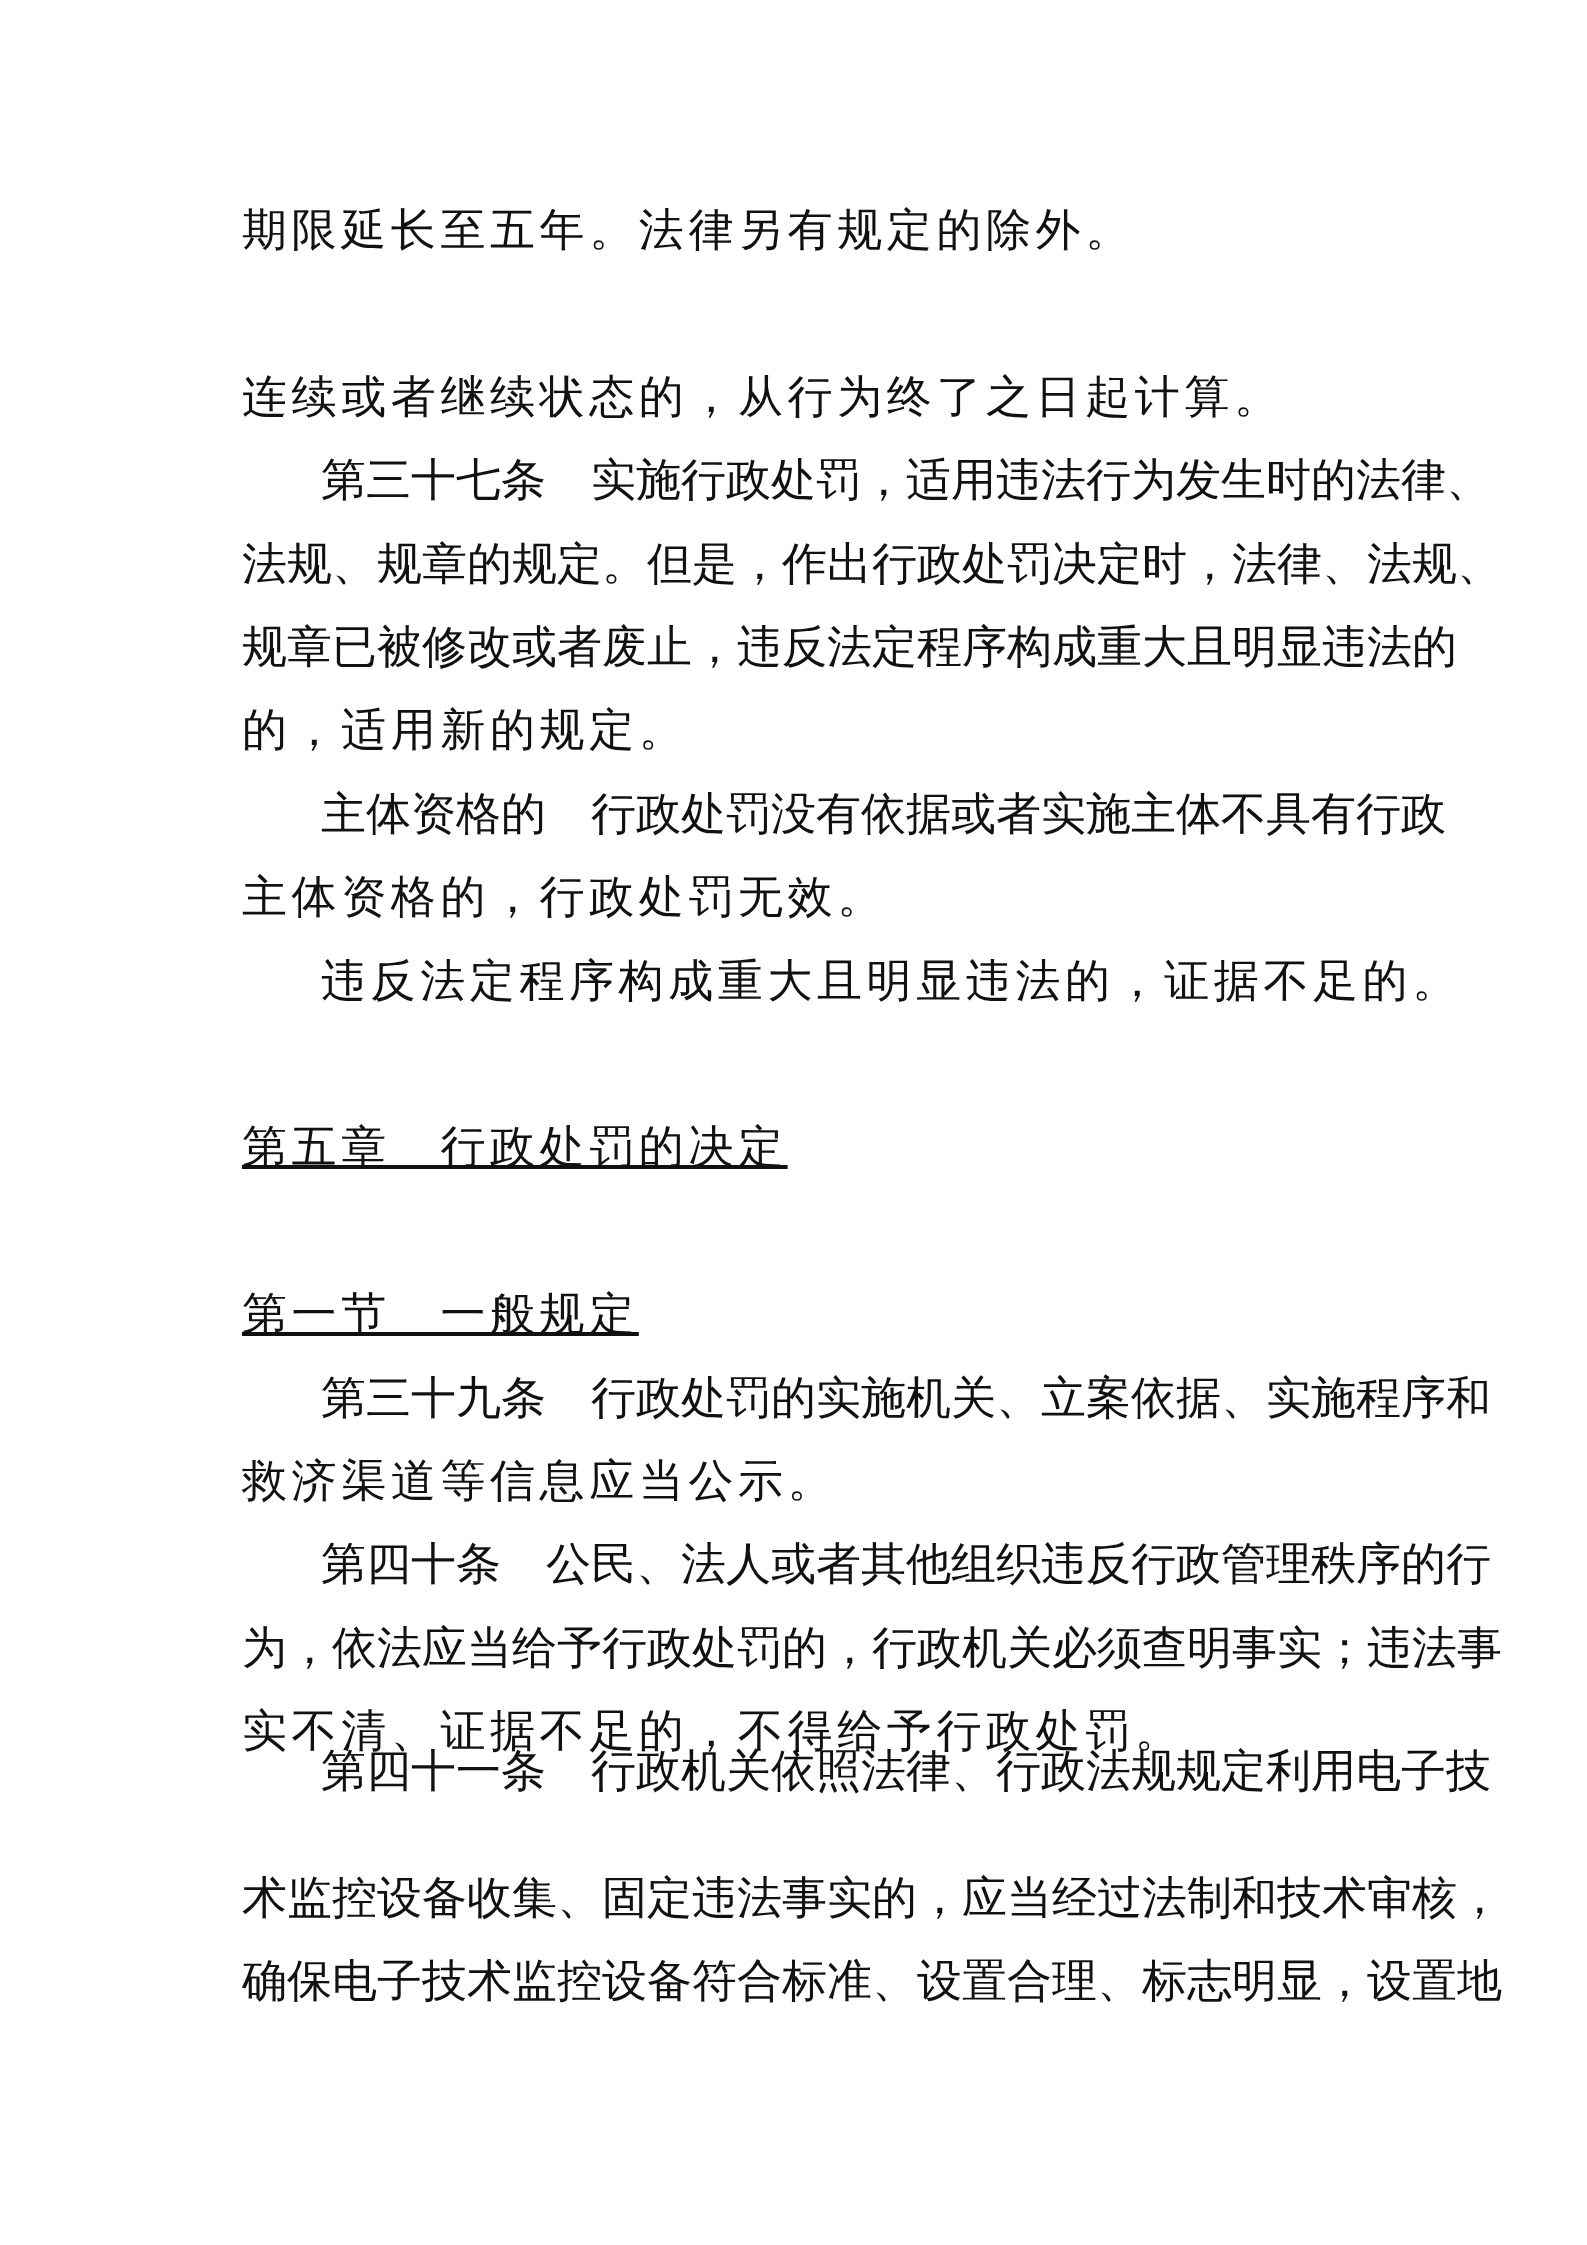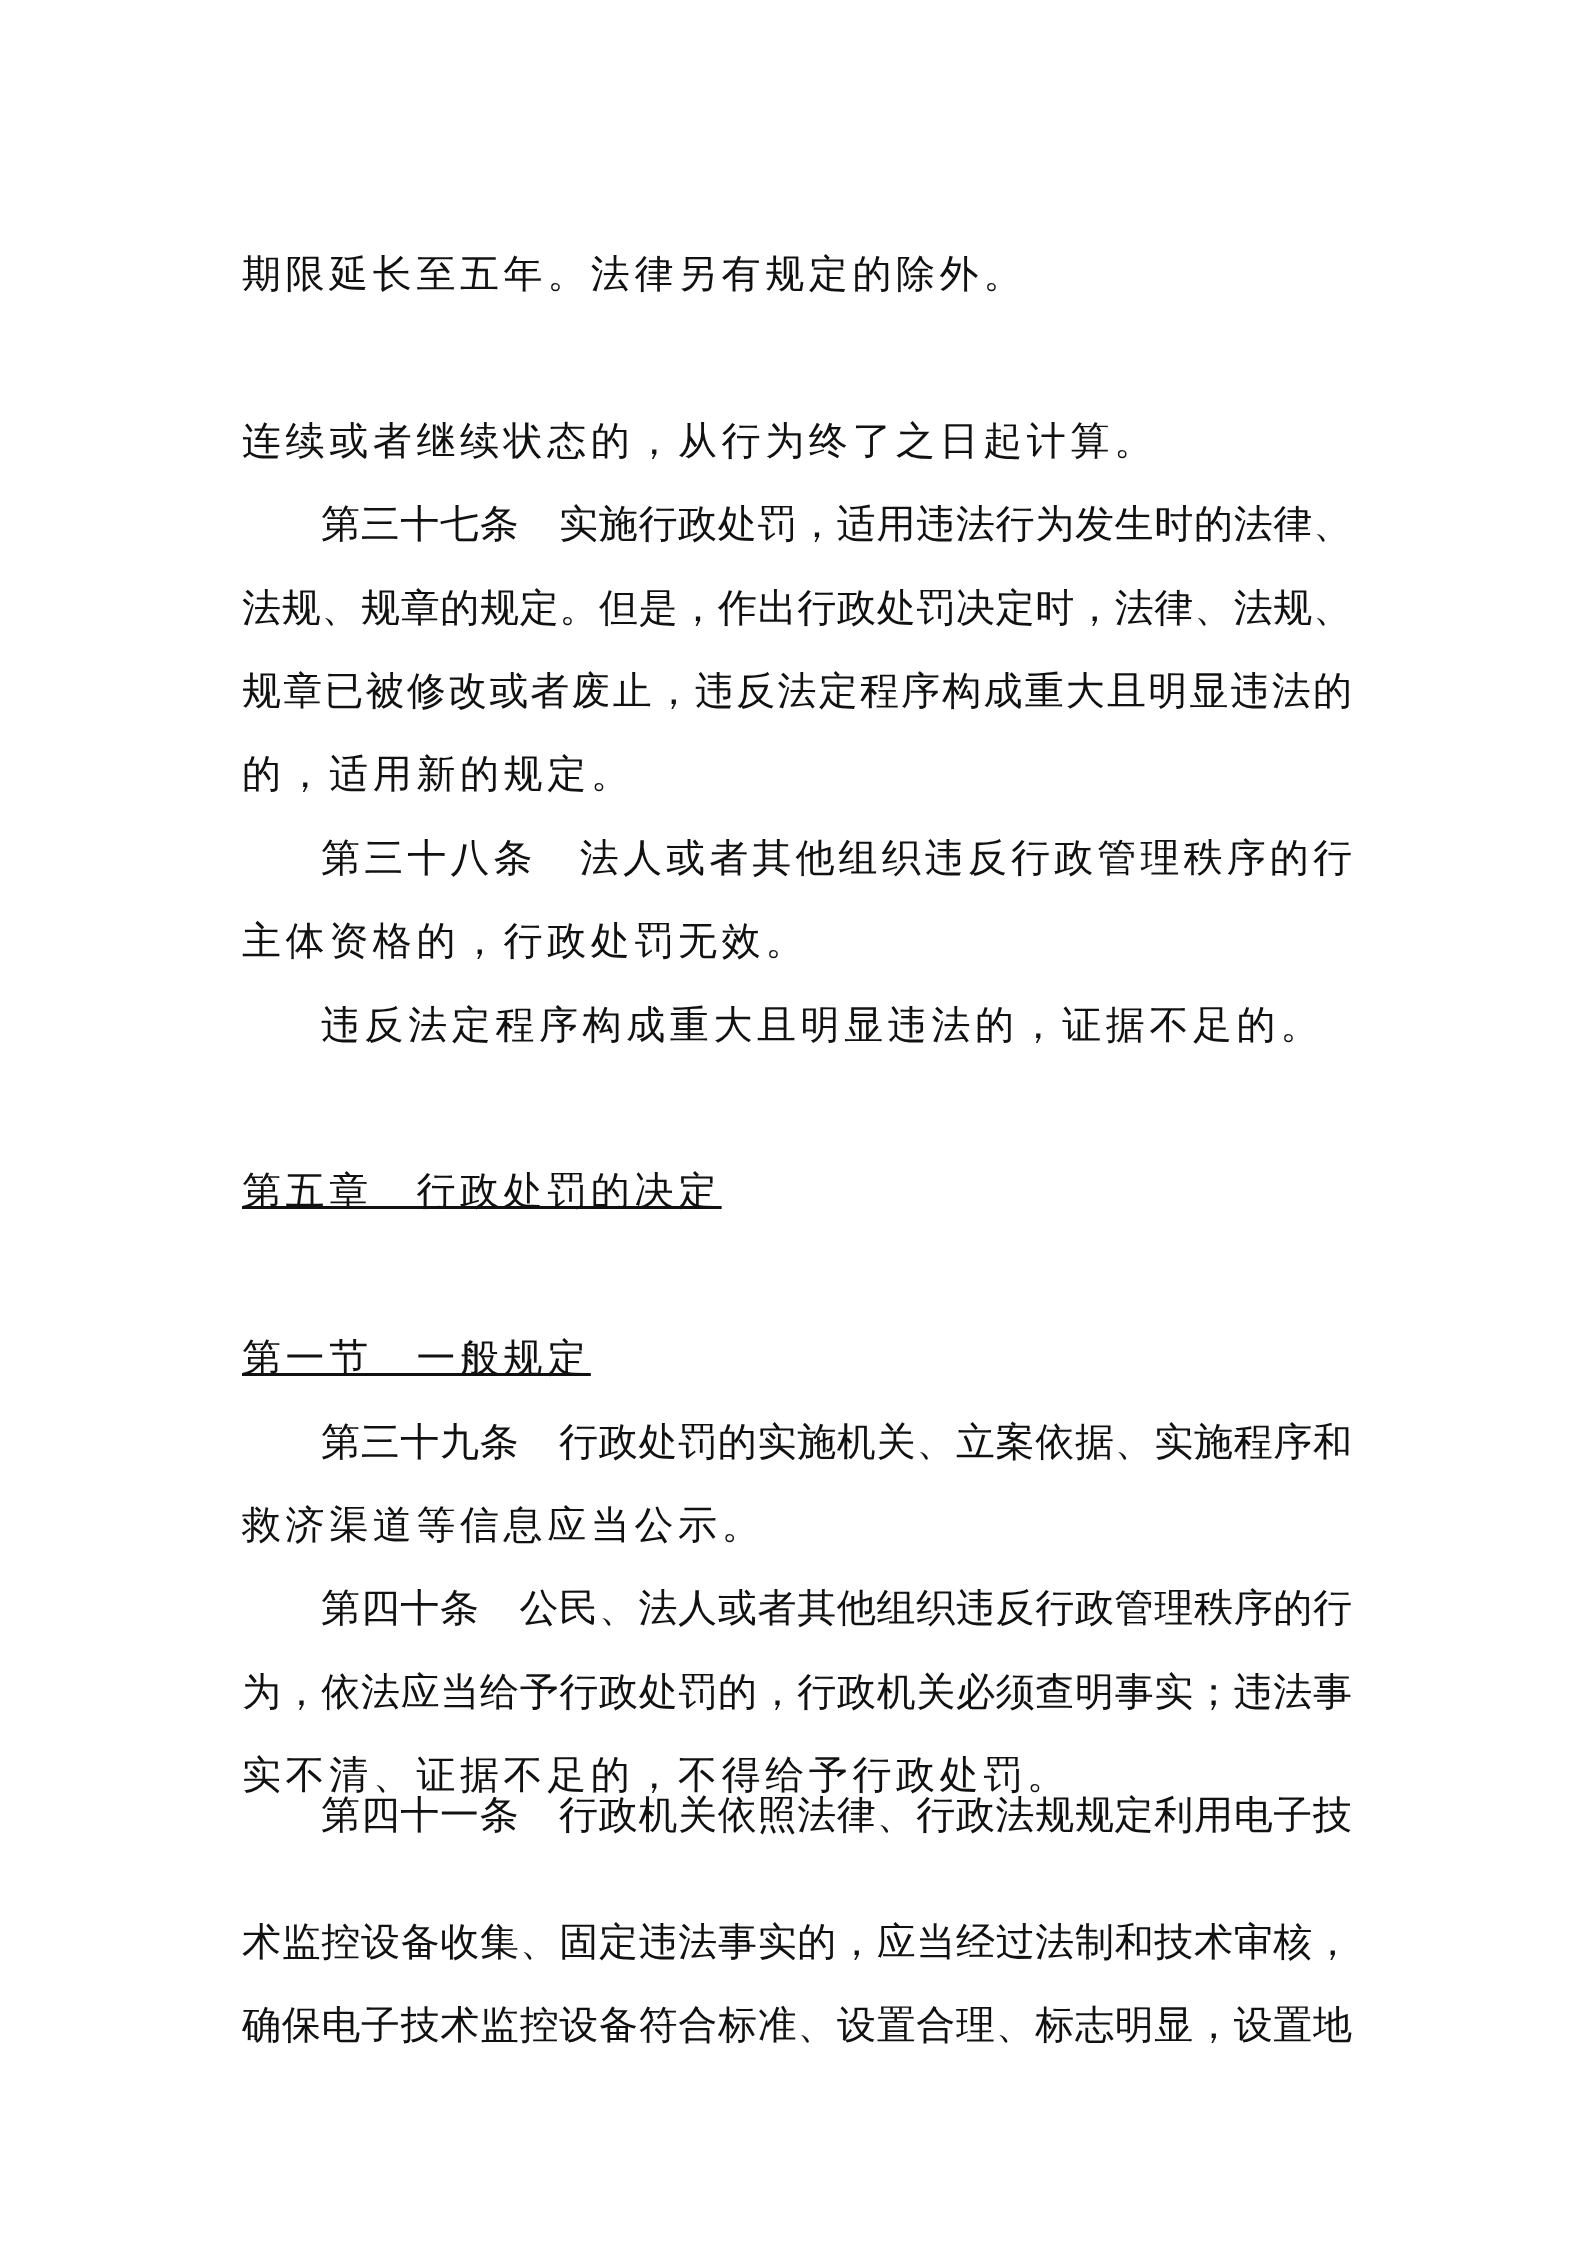--- a/index.html
+++ b/index.html
@@ -21,25 +21,24 @@
     width: 1587px;
     height: 2245px;
     background: #ffffff;
   }
   .line {
     position: absolute;
     left: 242px;
     width: 1110px;
     height: 44px;
     line-height: 44px;
-    font-size: 39px;
+    font-size: 45px;
     letter-spacing: 4.6px;
     white-space: nowrap;
     overflow: visible;
-    margin-top: 44px;
   }
   .line.indent { left: 321px; width: 1031px; }
   .line.full {
     text-align: justify;
     text-align-last: justify;
     letter-spacing: 0;
   }
   .heading { letter-spacing: 4.6px; text-decoration: underline; }
 </style>
 </head>
@@ -48,21 +47,21 @@
 <div class="page">
 
   <div class="line" style="top:208px">期限延长至五年。法律另有规定的除外。</div>
   <div class="line" style="top:375px">连续或者继续状态的，从行为终了之日起计算。</div>
 
   <div class="line indent full" style="top:458px">第三十七条　实施行政处罚，适用违法行为发生时的法律、</div>
   <div class="line full" style="top:542px">法规、规章的规定。但是，作出行政处罚决定时，法律、法规、</div>
   <div class="line full" style="top:625px">规章已被修改或者废止，违反法定程序构成重大且明显违法的</div>
   <div class="line" style="top:708px">的，适用新的规定。</div>
 
-  <div class="line indent full" style="top:792px">第三十八条　法人或者其他组织违反行政管理秩序的行</div>
+  <div class="line indent full" style="top:792px">主体资格的　行政处罚没有依据或者实施主体不具有行政</div>
   <div class="line" style="top:875px">主体资格的，行政处罚无效。</div>
   <div class="line indent" style="top:959px">违反法定程序构成重大且明显违法的，证据不足的。</div>
 
   <div class="line heading" style="top:1125px">第五章　行政处罚的决定</div>
 
   <div class="line heading" style="top:1292px">第一节　一般规定</div>
 
   <div class="line indent full" style="top:1376px">第三十九条　行政处罚的实施机关、立案依据、实施程序和</div>
   <div class="line" style="top:1459px">救济渠道等信息应当公示。</div>
 

